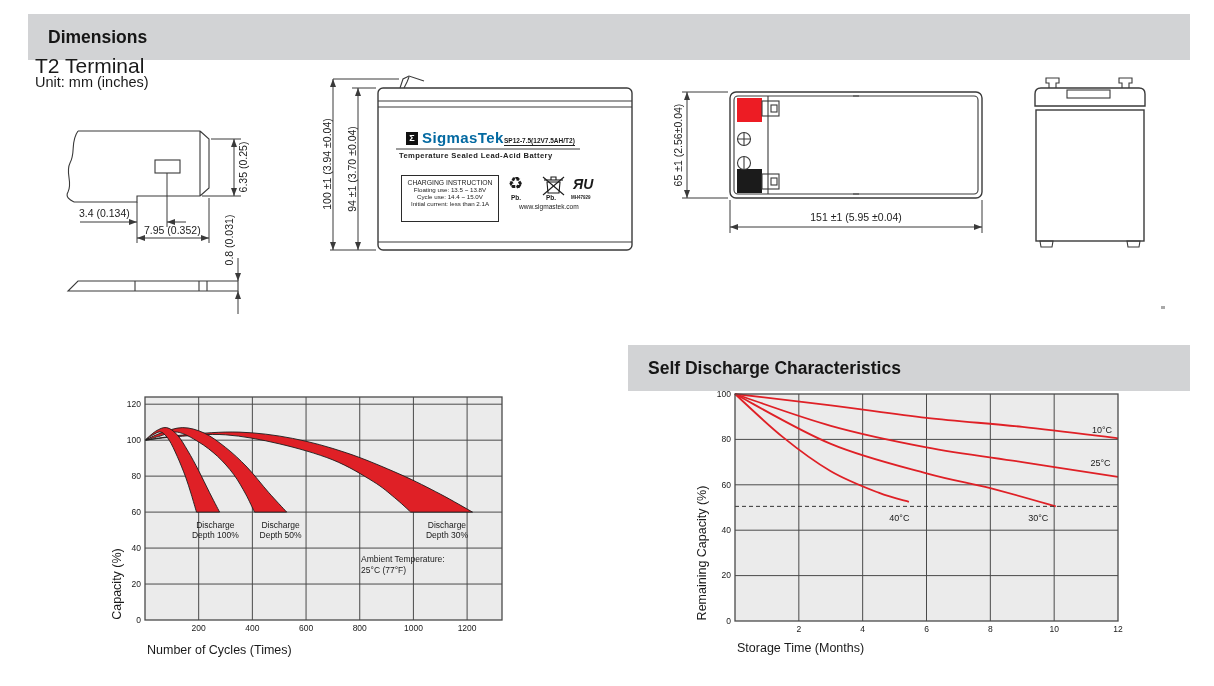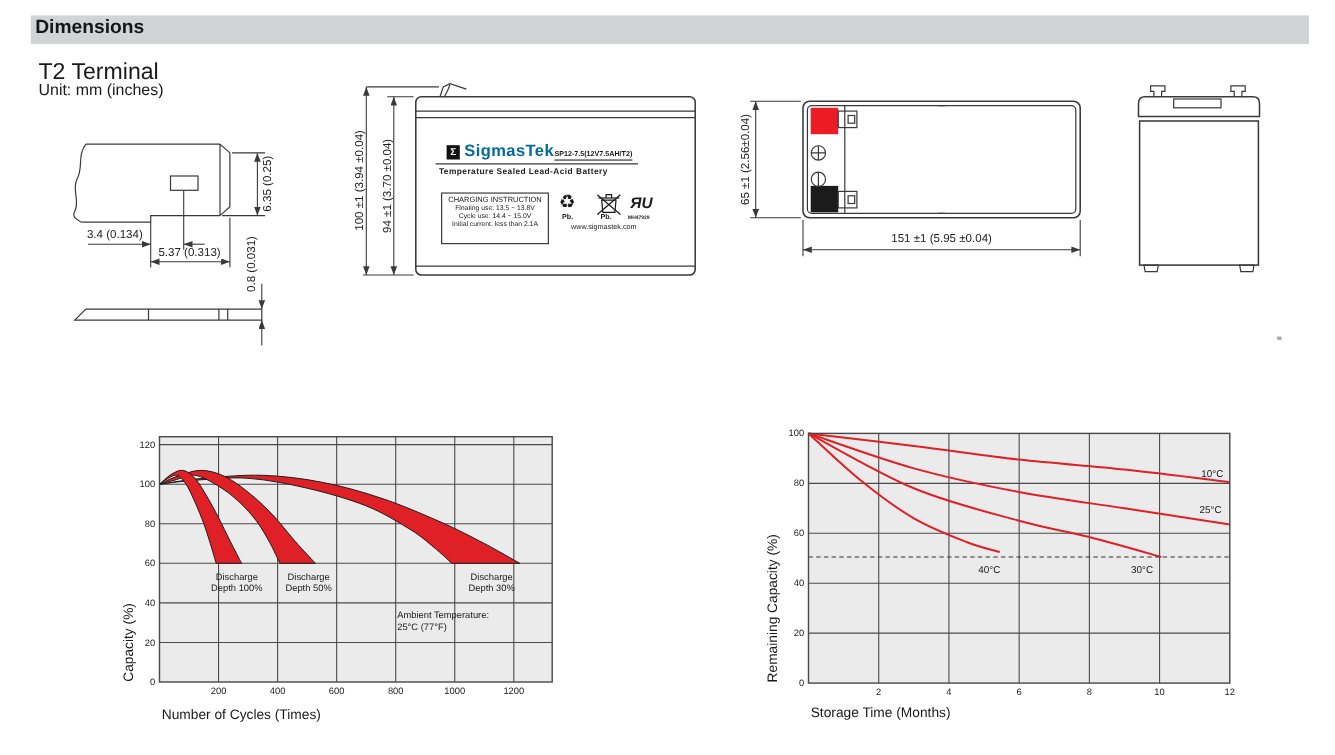--- a/index.html
+++ b/index.html
@@ -1,19 +1,19 @@
 <!DOCTYPE html>
 <html><head>
 <meta charset="utf-8">
 <style>
   html,body{margin:0;padding:0;background:#fff;}
   .page{position:relative;width:1214px;height:686px;background:#ffffff;
         font-family:"Liberation Sans",sans-serif;color:#1a1a1a;overflow:hidden;}
-  .bar{position:absolute;height:26px;background:#d2d3d5;display:flex;align-items:flex-start;
-       padding-left:4px;box-sizing:border-box;font-weight:bold;font-size:17.5px;color:#161616;}
+  .bar{position:absolute;height:46px;background:#d2d3d5;display:flex;align-items:center;
+       padding-left:20px;box-sizing:border-box;font-weight:bold;font-size:17.5px;color:#161616;}
   .lbl{position:absolute;white-space:nowrap;}
   .dim{font-size:10.5px;color:#222;}
   .rot{transform:translate(-50%,-50%) rotate(-90deg);}
   .ctrx{transform:translate(-50%,0);}
   .h-t2{font-weight:normal;font-size:21px;}
   .h-unit{font-size:14.5px;}
   svg.layer{position:absolute;left:0;top:0;}
   .dln{stroke:#3a3a3a;fill:none;stroke-width:1.1px;}
   .dml{stroke:#3a3a3a;fill:none;stroke-width:1px;}
   .thick{stroke-width:1.4px;}
@@ -42,20 +42,23 @@
 <body>
 
 <div class="page">
 
   <div class="bar" style="left:28px;top:14px;width:1162px;">
     <span>Dimensions</span>
   </div>
   <span class="lbl h-t2" style="left:35px;top:54px;">T2 Terminal</span>
   <span class="lbl h-unit" style="left:35px;top:74px;">Unit: mm (inches)</span>
 
+  <div class="bar" style="left:628px;top:345px;width:562px;">
+    <span>Self Discharge Characteristics</span>
+  </div>
 
   <svg class="layer" width="1214" height="345">
     <defs>
       <marker id="mA" markerWidth="9" markerHeight="8" refX="8" refY="3" orient="auto-start-reverse" markerUnits="userSpaceOnUse">
         <path d="M0,0L8,3L0,6Z" fill="#3a3a3a"></path>
       </marker>
     </defs>
 
     <g>
       <path class="dln" d="M78,131 L200,131 M200,131 L209,139 L209,188 L200,196 M200,131 L200,196 M200,196 L137,196 L137,202 L74,202"></path>
@@ -108,21 +111,21 @@
     <g>
       <path class="dln thick" d="M1035,106 L1035,94 Q1035,88 1041,88 L1139,88 Q1145,88 1145,94 L1145,106 Z"></path>
       <rect class="dln" x="1067" y="90" width="43" height="8"></rect>
       <rect class="dln thick" x="1036" y="110" width="108" height="131"></rect>
       <path class="dln" d="M1040,241 L1053,241 L1052,247 L1041,247 Z M1127,241 L1140,241 L1139,247 L1128,247 Z"></path>
       <path class="dln" d="M1049,88 L1049,83 L1046,83 L1046,78 L1059,78 L1059,83 L1056,83 L1056,88 M1122,88 L1122,83 L1119,83 L1119,78 L1132,78 L1132,83 L1129,83 L1129,88"></path>
     </g>
   </svg>
 
   <span class="lbl dim" style="left:79px;top:207px;">3.4 (0.134)</span>
-  <span class="lbl dim" style="left:144px;top:224px;">5.37 (0.313)</span>
+  <span class="lbl dim" style="left:144px;top:224px;">7.95 (0.352)</span>
   <span class="lbl dim rot" style="left:243px;top:167px;">6.35 (0.25)</span>
   <span class="lbl dim rot" style="left:229px;top:240px;">0.8 (0.031)</span>
   <span class="lbl dim rot" style="left:327px;top:164px;">100 ±1 (3.94 ±0.04)</span>
   <span class="lbl dim rot" style="left:352px;top:169px;">94 ±1 (3.70 ±0.04)</span>
   <span class="lbl dim rot" style="left:678px;top:145px;">65 ±1 (2.56±0.04)</span>
   <span class="lbl dim ctrx" style="left:856px;top:211px;">151 ±1 (5.95 ±0.04)</span>
 
   <div class="sigma-box">Σ</div>
   <span class="brand">SigmasTek</span>
   <span class="model">SP12-7.5(12V7.5AH/T2)</span>

